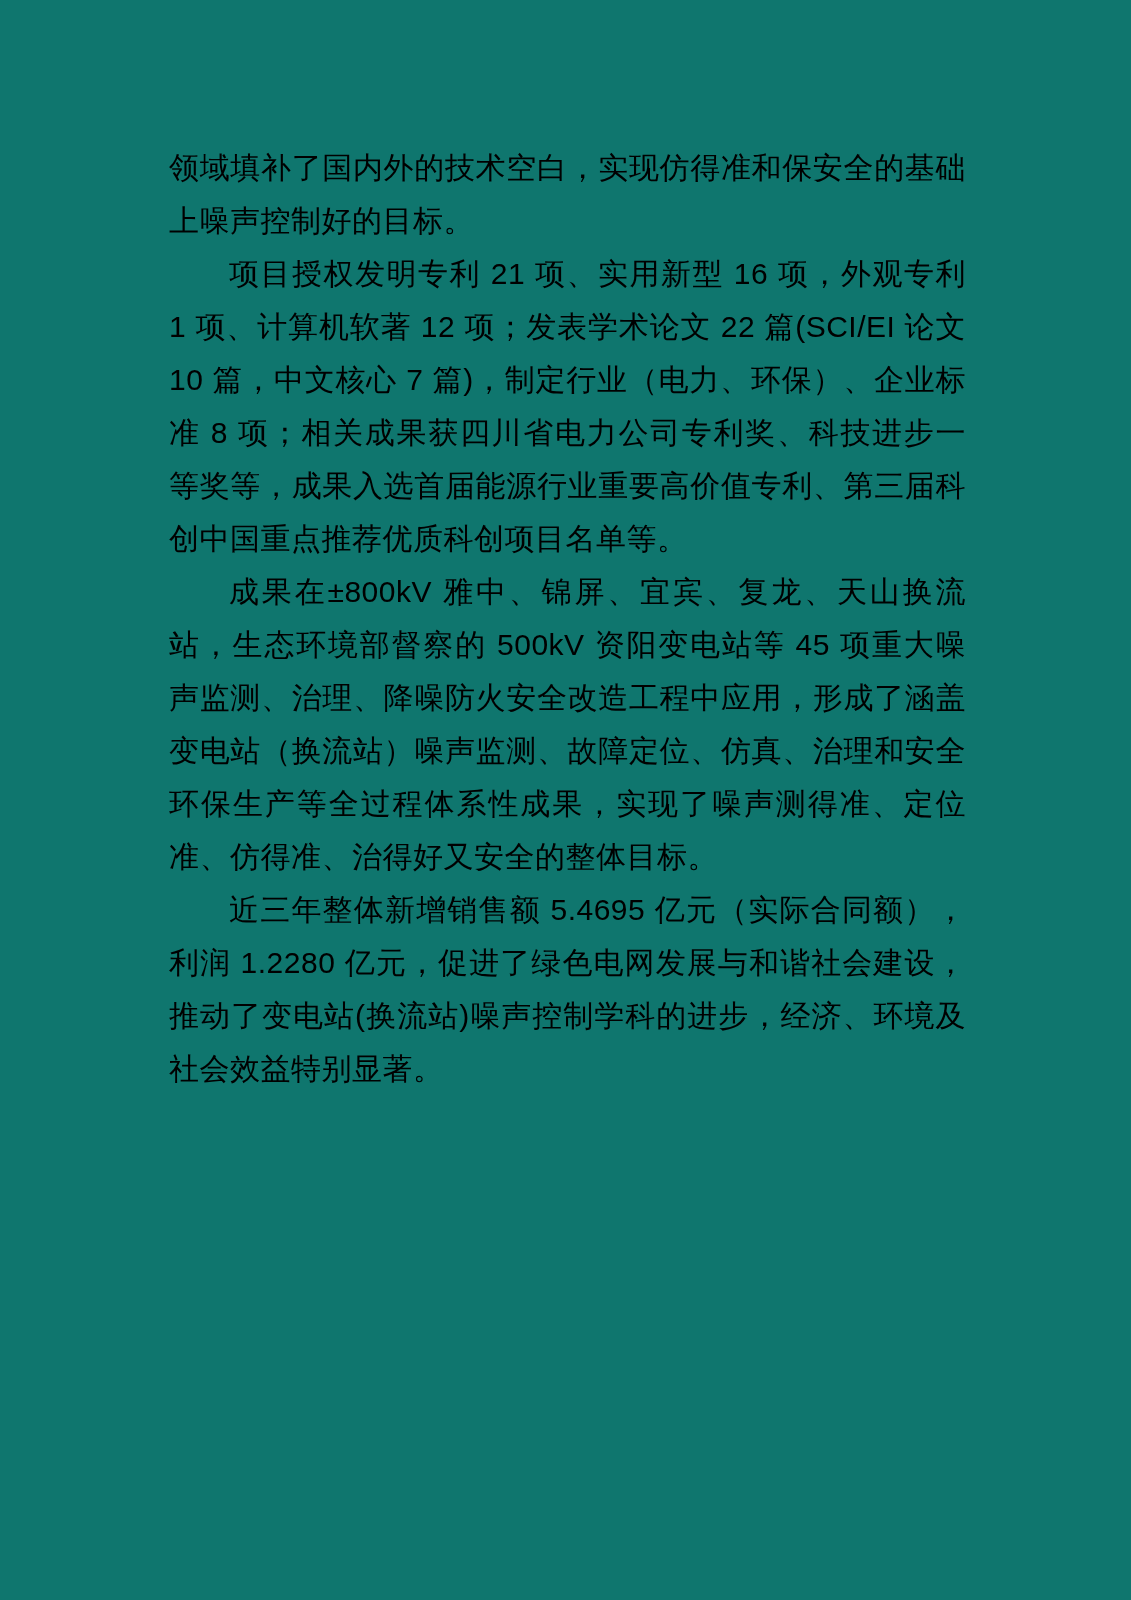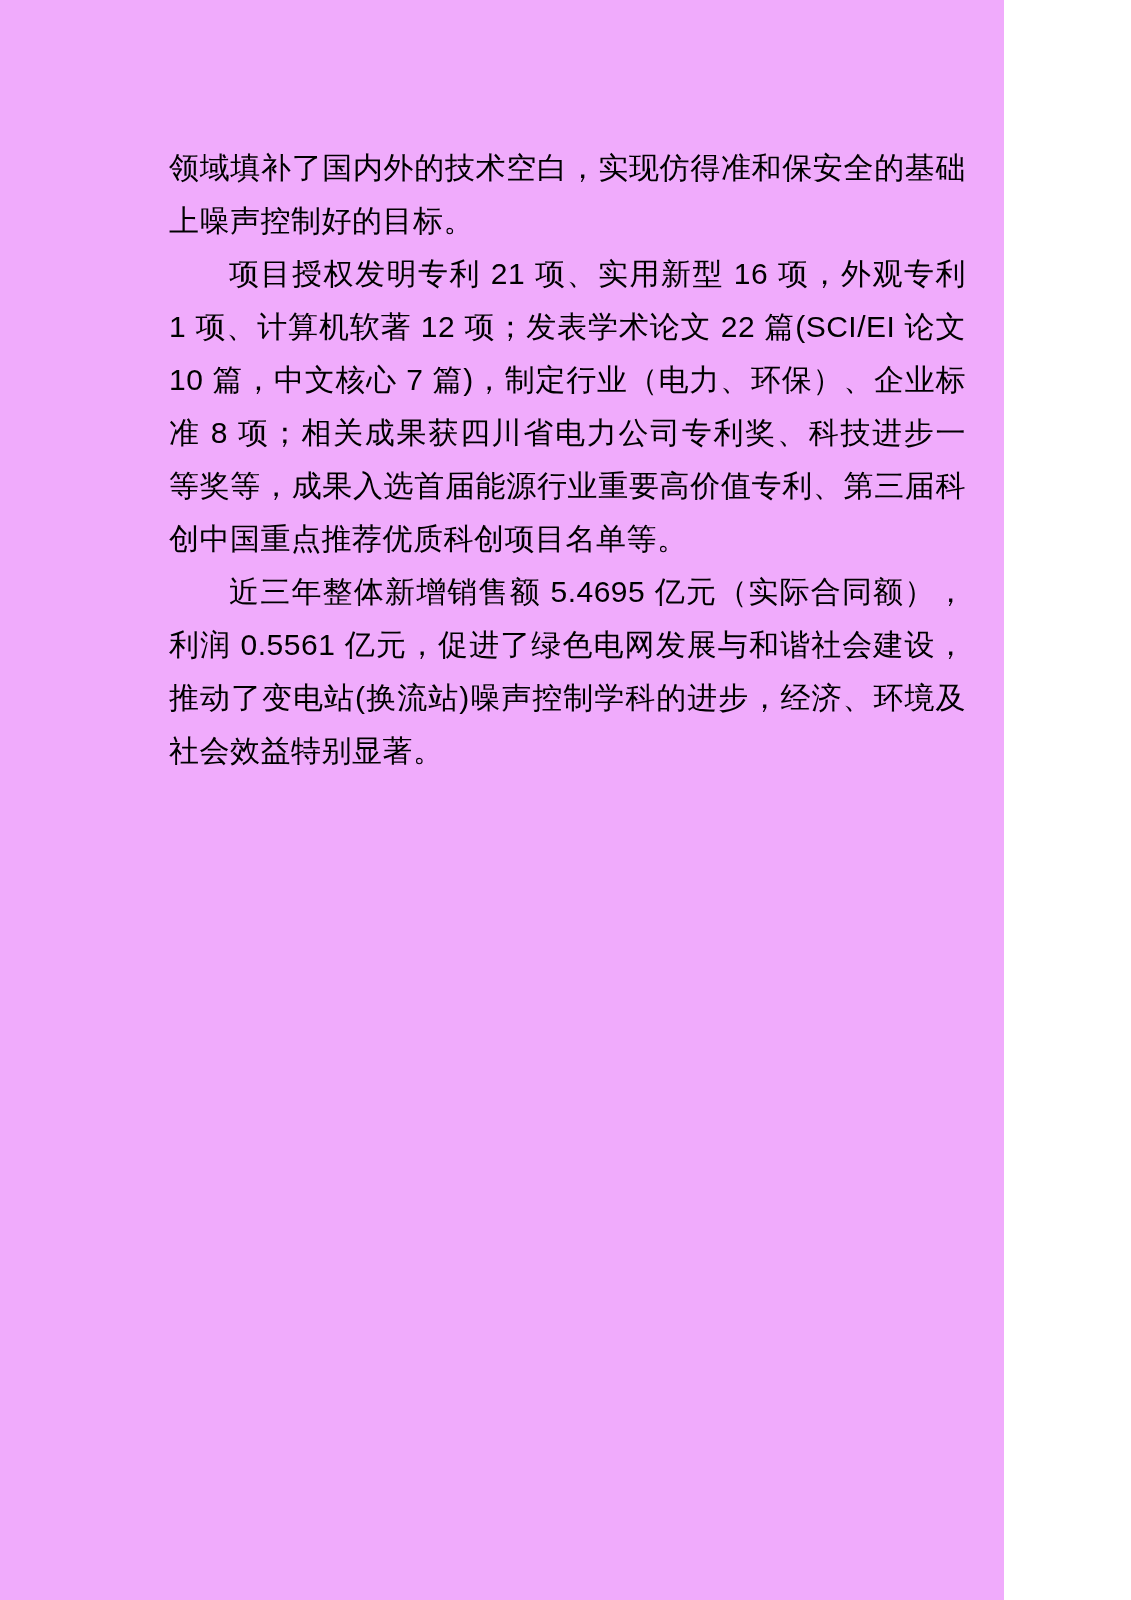--- a/index.html
+++ b/index.html
@@ -8,23 +8,23 @@
   }
   body {
     width: 1131px;
     height: 1600px;
     background: #ffffff;
     overflow: hidden;
     font-family: "Liberation Sans", sans-serif;
   }
   .page {
     position: relative;
-    width: 1004px;
+    width: 1131px;
     height: 1600px;
-    background: #f0abfc;
+    background: #0f766e;
     box-sizing: border-box;
   }
   .text-block {
     position: absolute;
     left: 169px;
     top: 141px;
     width: 797px;
     color: #000000;
     font-size: 30px;
     line-height: 53px;
@@ -40,15 +40,16 @@
     text-indent: 0;
   }
 </style>
 </head>
 <body>
 
 <div class="page">
   <div class="text-block">
     <p class="para no-indent">领域填补了国内外的技术空白，实现仿得准和保安全的基础上噪声控制好的目标。</p>
     <p class="para">项目授权发明专利 21 项、实用新型 16 项，外观专利 1 项、计算机软著 12 项；发表学术论文 22 篇(SCI/EI 论文 10 篇，中文核心 7 篇)，制定行业（电力、环保）、企业标准 8 项；相关成果获四川省电力公司专利奖、科技进步一等奖等，成果入选首届能源行业重要高价值专利、第三届科创中国重点推荐优质科创项目名单等。</p>
-    <p class="para">近三年整体新增销售额 5.4695 亿元（实际合同额），利润 0.5561 亿元，促进了绿色电网发展与和谐社会建设，推动了变电站(换流站)噪声控制学科的进步，经济、环境及社会效益特别显著。</p>
+    <p class="para">成果在±800kV 雅中、锦屏、宜宾、复龙、天山换流站，生态环境部督察的 500kV 资阳变电站等 45 项重大噪声监测、治理、降噪防火安全改造工程中应用，形成了涵盖变电站（换流站）噪声监测、故障定位、仿真、治理和安全环保生产等全过程体系性成果，实现了噪声测得准、定位准、仿得准、治得好又安全的整体目标。</p>
+    <p class="para">近三年整体新增销售额 5.4695 亿元（实际合同额），利润 1.2280 亿元，促进了绿色电网发展与和谐社会建设，推动了变电站(换流站)噪声控制学科的进步，经济、环境及社会效益特别显著。</p>
   </div>
 </div>
 
 </body></html>

